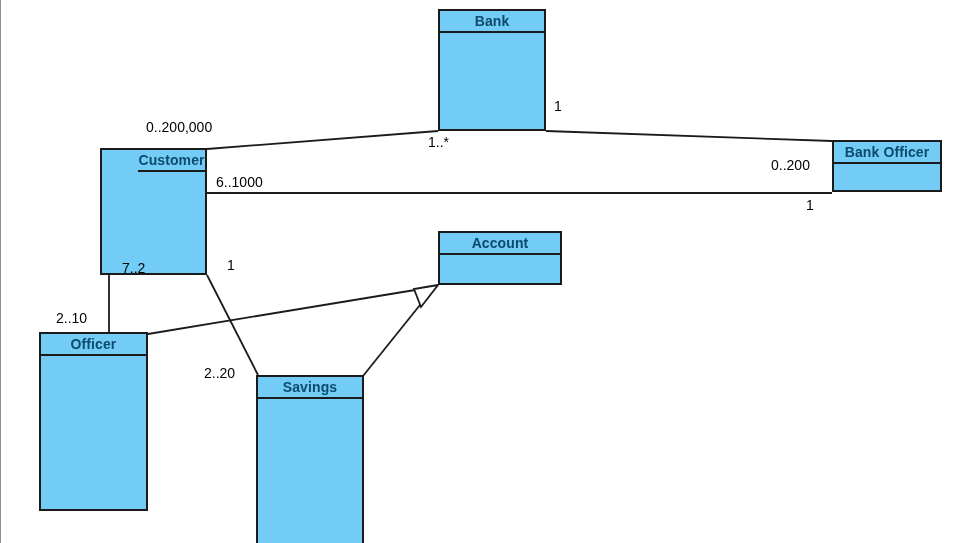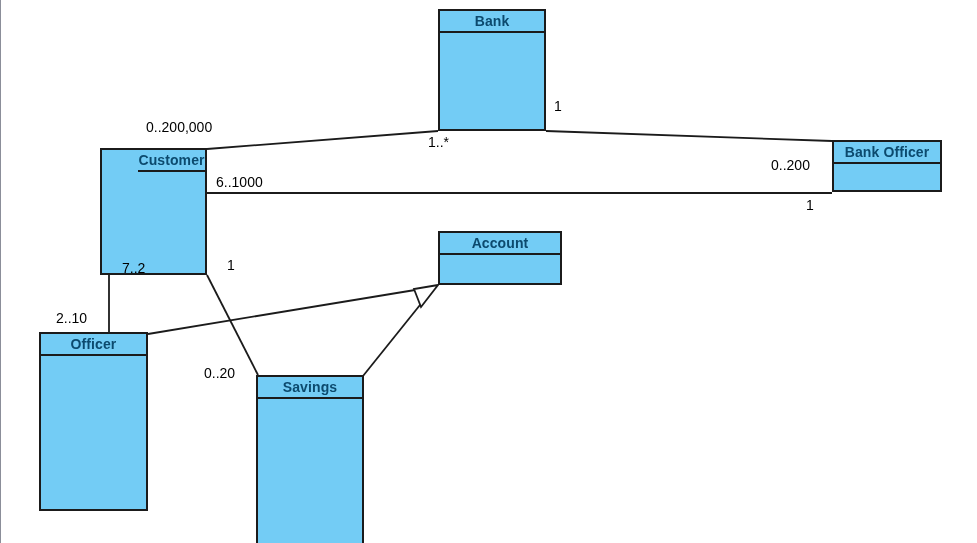--- a/index.html
+++ b/index.html
@@ -137,15 +137,15 @@
   <div class="mult" style="left:215px; top:175px;">6..1000</div>
 
   <div class="mult" style="left:805px; top:198px;">1</div>
 
   <div class="mult" style="left:121px; top:261px;">7..2</div>
 
   <div class="mult" style="left:55px; top:311px;">2..10</div>
 
   <div class="mult" style="left:226px; top:258px;">1</div>
 
-  <div class="mult" style="left:203px; top:366px;">0..20</div>
+  <div class="mult" style="left:203px; top:366px;">2..20</div>
 
 </div>
 
 </body></html>

